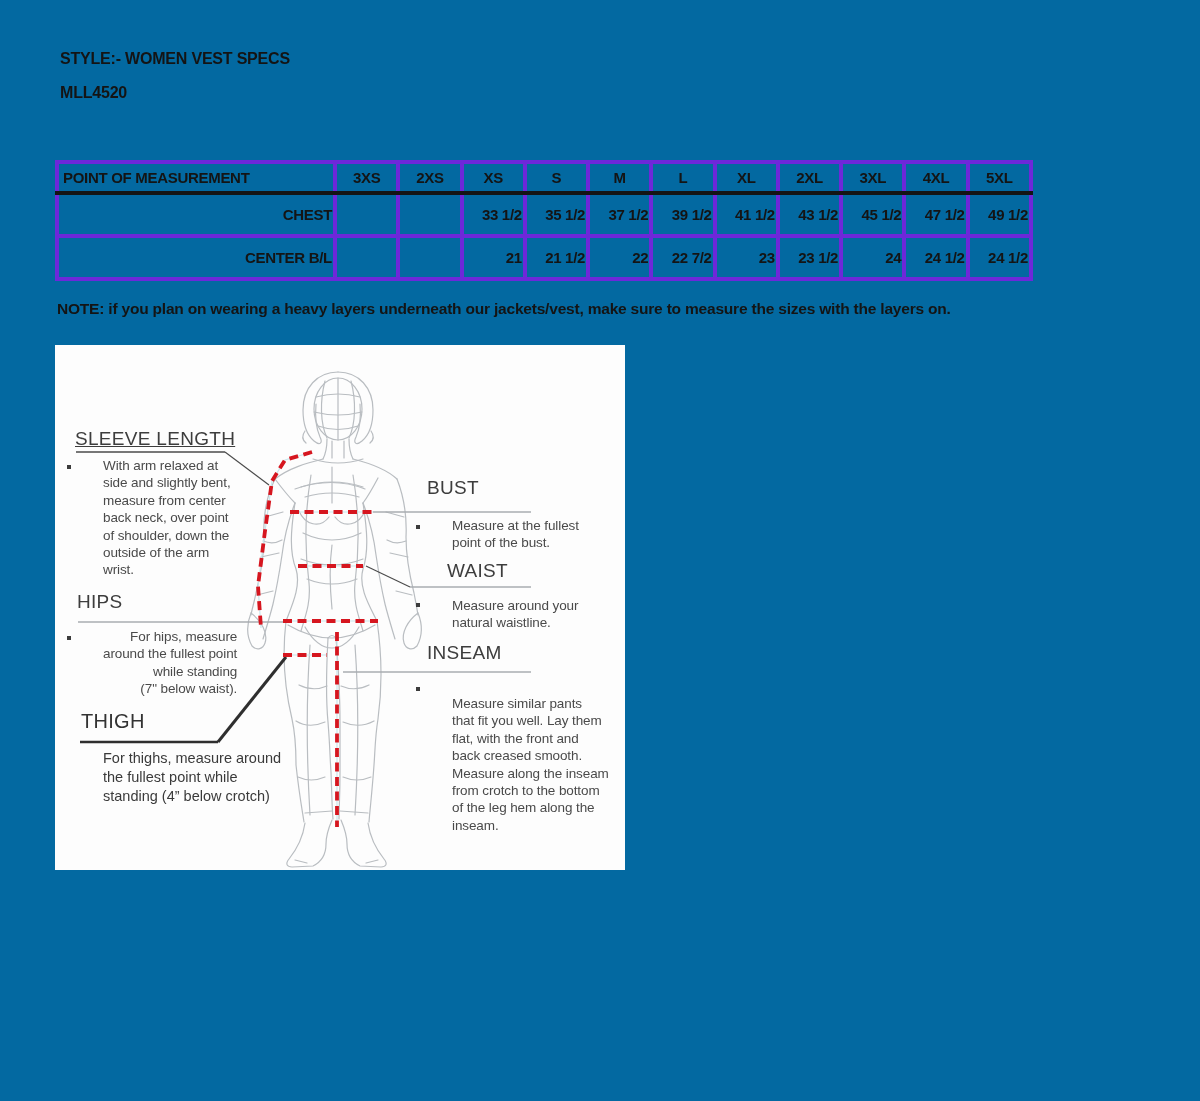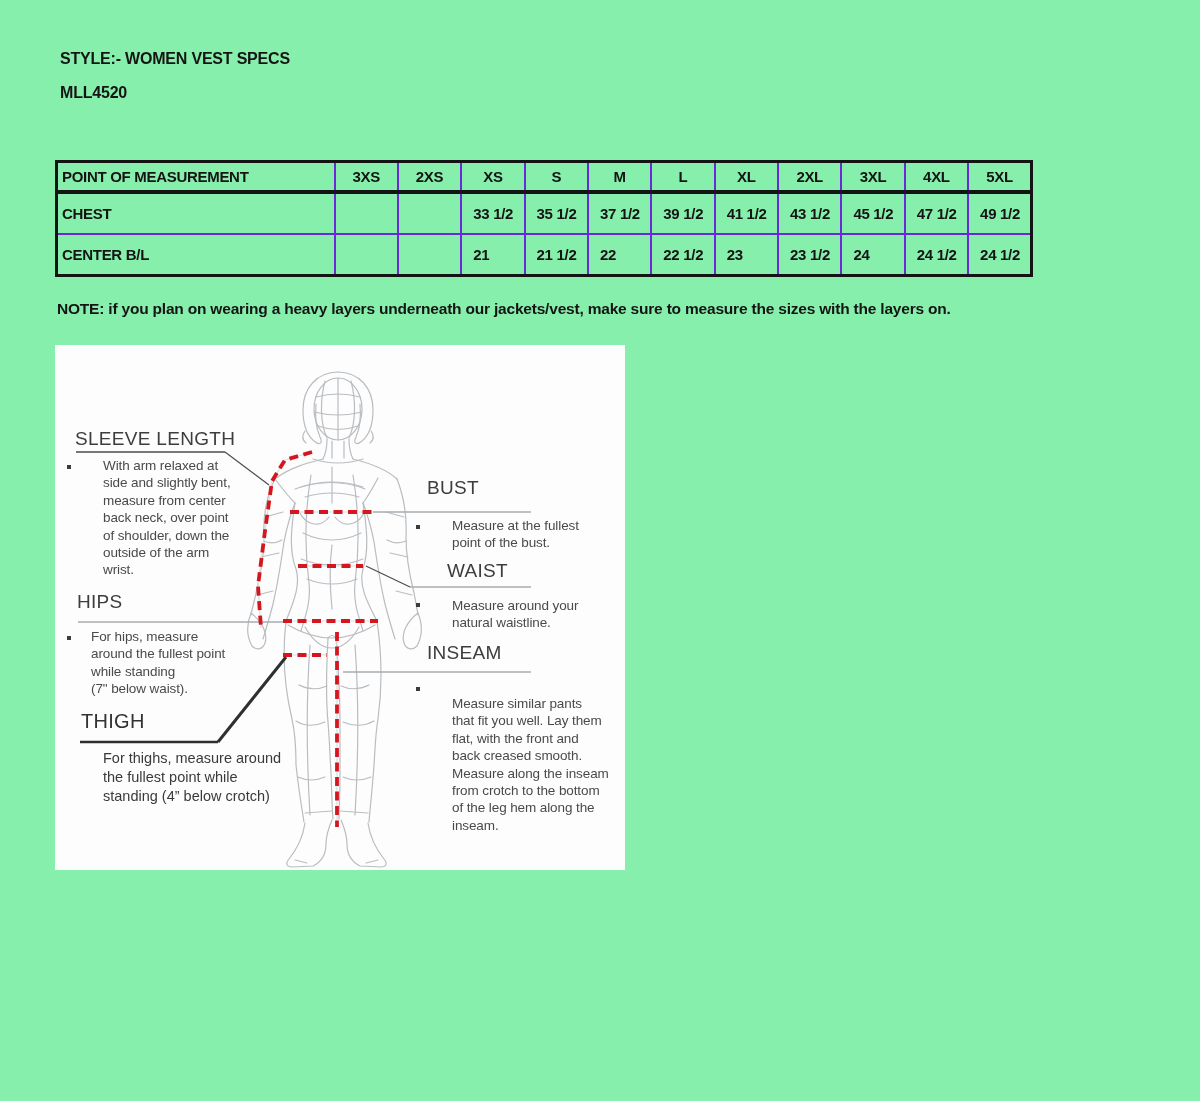--- a/index.html
+++ b/index.html
@@ -1,51 +1,51 @@
 <!DOCTYPE html>
 <html><head>
 <meta charset="utf-8">
 <style>
   html,body{margin:0;padding:0;background:#fff;}
-  .page{position:relative;width:1200px;height:1101px;background:#86efac;overflow:hidden;
+  .page{position:relative;width:1200px;height:1101px;background:#0369a1;overflow:hidden;
         font-family:"Liberation Sans","DejaVu Sans",sans-serif;color:#111;}
 
   
   .doc-header{position:absolute;left:60px;top:50px;font-weight:bold;font-size:16px;
               letter-spacing:-0.2px;color:#141414;}
   .doc-header .line2{margin-top:16px;}
 
   
   .spec-table{position:absolute;left:55px;top:160px;width:978px;border-collapse:collapse;
               table-layout:fixed;border:3px solid #141414;font-size:15px;font-weight:bold;
               letter-spacing:-0.3px;color:#141414;}
-  .spec-table th,.spec-table td{border:2px solid #6d28d9;overflow:hidden;white-space:nowrap;}
+  .spec-table th,.spec-table td{border:4px solid #6d28d9;overflow:hidden;white-space:nowrap;}
   .spec-table thead th{height:25px;text-align:center;border-bottom:4px solid #141414;}
   .spec-table thead th.pom{text-align:left;padding-left:4px;}
-  .spec-table td{height:37px;text-align:left;padding-left:11px;}
+  .spec-table td{height:37px;text-align:right;padding-left:11px;}
   .spec-table td.rowlabel{padding-left:4px;}
 
   
   .note{position:absolute;left:57px;top:300px;font-weight:bold;font-size:15.5px;
         letter-spacing:-0.2px;color:#141414;}
 
   
   .diagram{position:absolute;left:55px;top:345px;width:570px;height:525px;background:#fdfdfd;}
   .diagram svg{position:absolute;left:0;top:0;}
   .sec-title{position:absolute;font-size:19px;color:#3d3d3d;letter-spacing:0.3px;white-space:nowrap;}
   .sec-text{position:absolute;font-size:13.5px;line-height:17.4px;color:#4a4a4a;
             letter-spacing:-0.1px;white-space:nowrap;margin-left:22px;}
   .bullet{position:absolute;width:4px;height:4px;background:#3c3c3c;}
 
-  #sleeve-title{left:20px;top:83px;}
+  #sleeve-title{left:20px;top:83px;text-decoration:underline;}
   #sleeve-text{left:26px;top:112px;}
   #sleeve-bullet{left:12px;top:120px;}
 
   #hips-title{left:22px;top:246px;}
-  #hips-text{left:14px;top:283px;}
+  #hips-text{left:26px;top:283px;text-align:right;}
   #hips-bullet{left:12px;top:291px;}
 
   #thigh-title{left:26px;top:365px;font-size:20px;color:#333;}
   #thigh-text{left:26px;top:404px;font-size:14.5px;line-height:19px;color:#3a3a3a;letter-spacing:0;}
 
   #bust-title{left:372px;top:132px;}
   #bust-text{left:375px;top:172px;}
   #bust-bullet{left:361px;top:180px;}
 
   #waist-title{left:392px;top:215px;}
@@ -112,21 +112,21 @@
         <td>47 1/2</td>
         <td>49 1/2</td>
       </tr>
       <tr>
         <td class="rowlabel">CENTER B/L</td>
         <td></td>
         <td></td>
         <td>21</td>
         <td>21 1/2</td>
         <td>22</td>
-        <td>22 1/2</td>
+        <td>22 7/2</td>
         <td>23</td>
         <td>23 1/2</td>
         <td>24</td>
         <td>24 1/2</td>
         <td>24 1/2</td>
       </tr>
     </tbody>
   </table>
 
   <div class="note">NOTE: if you plan on wearing a heavy layers underneath our jackets/vest, make sure to measure the sizes with the layers on.</div>

